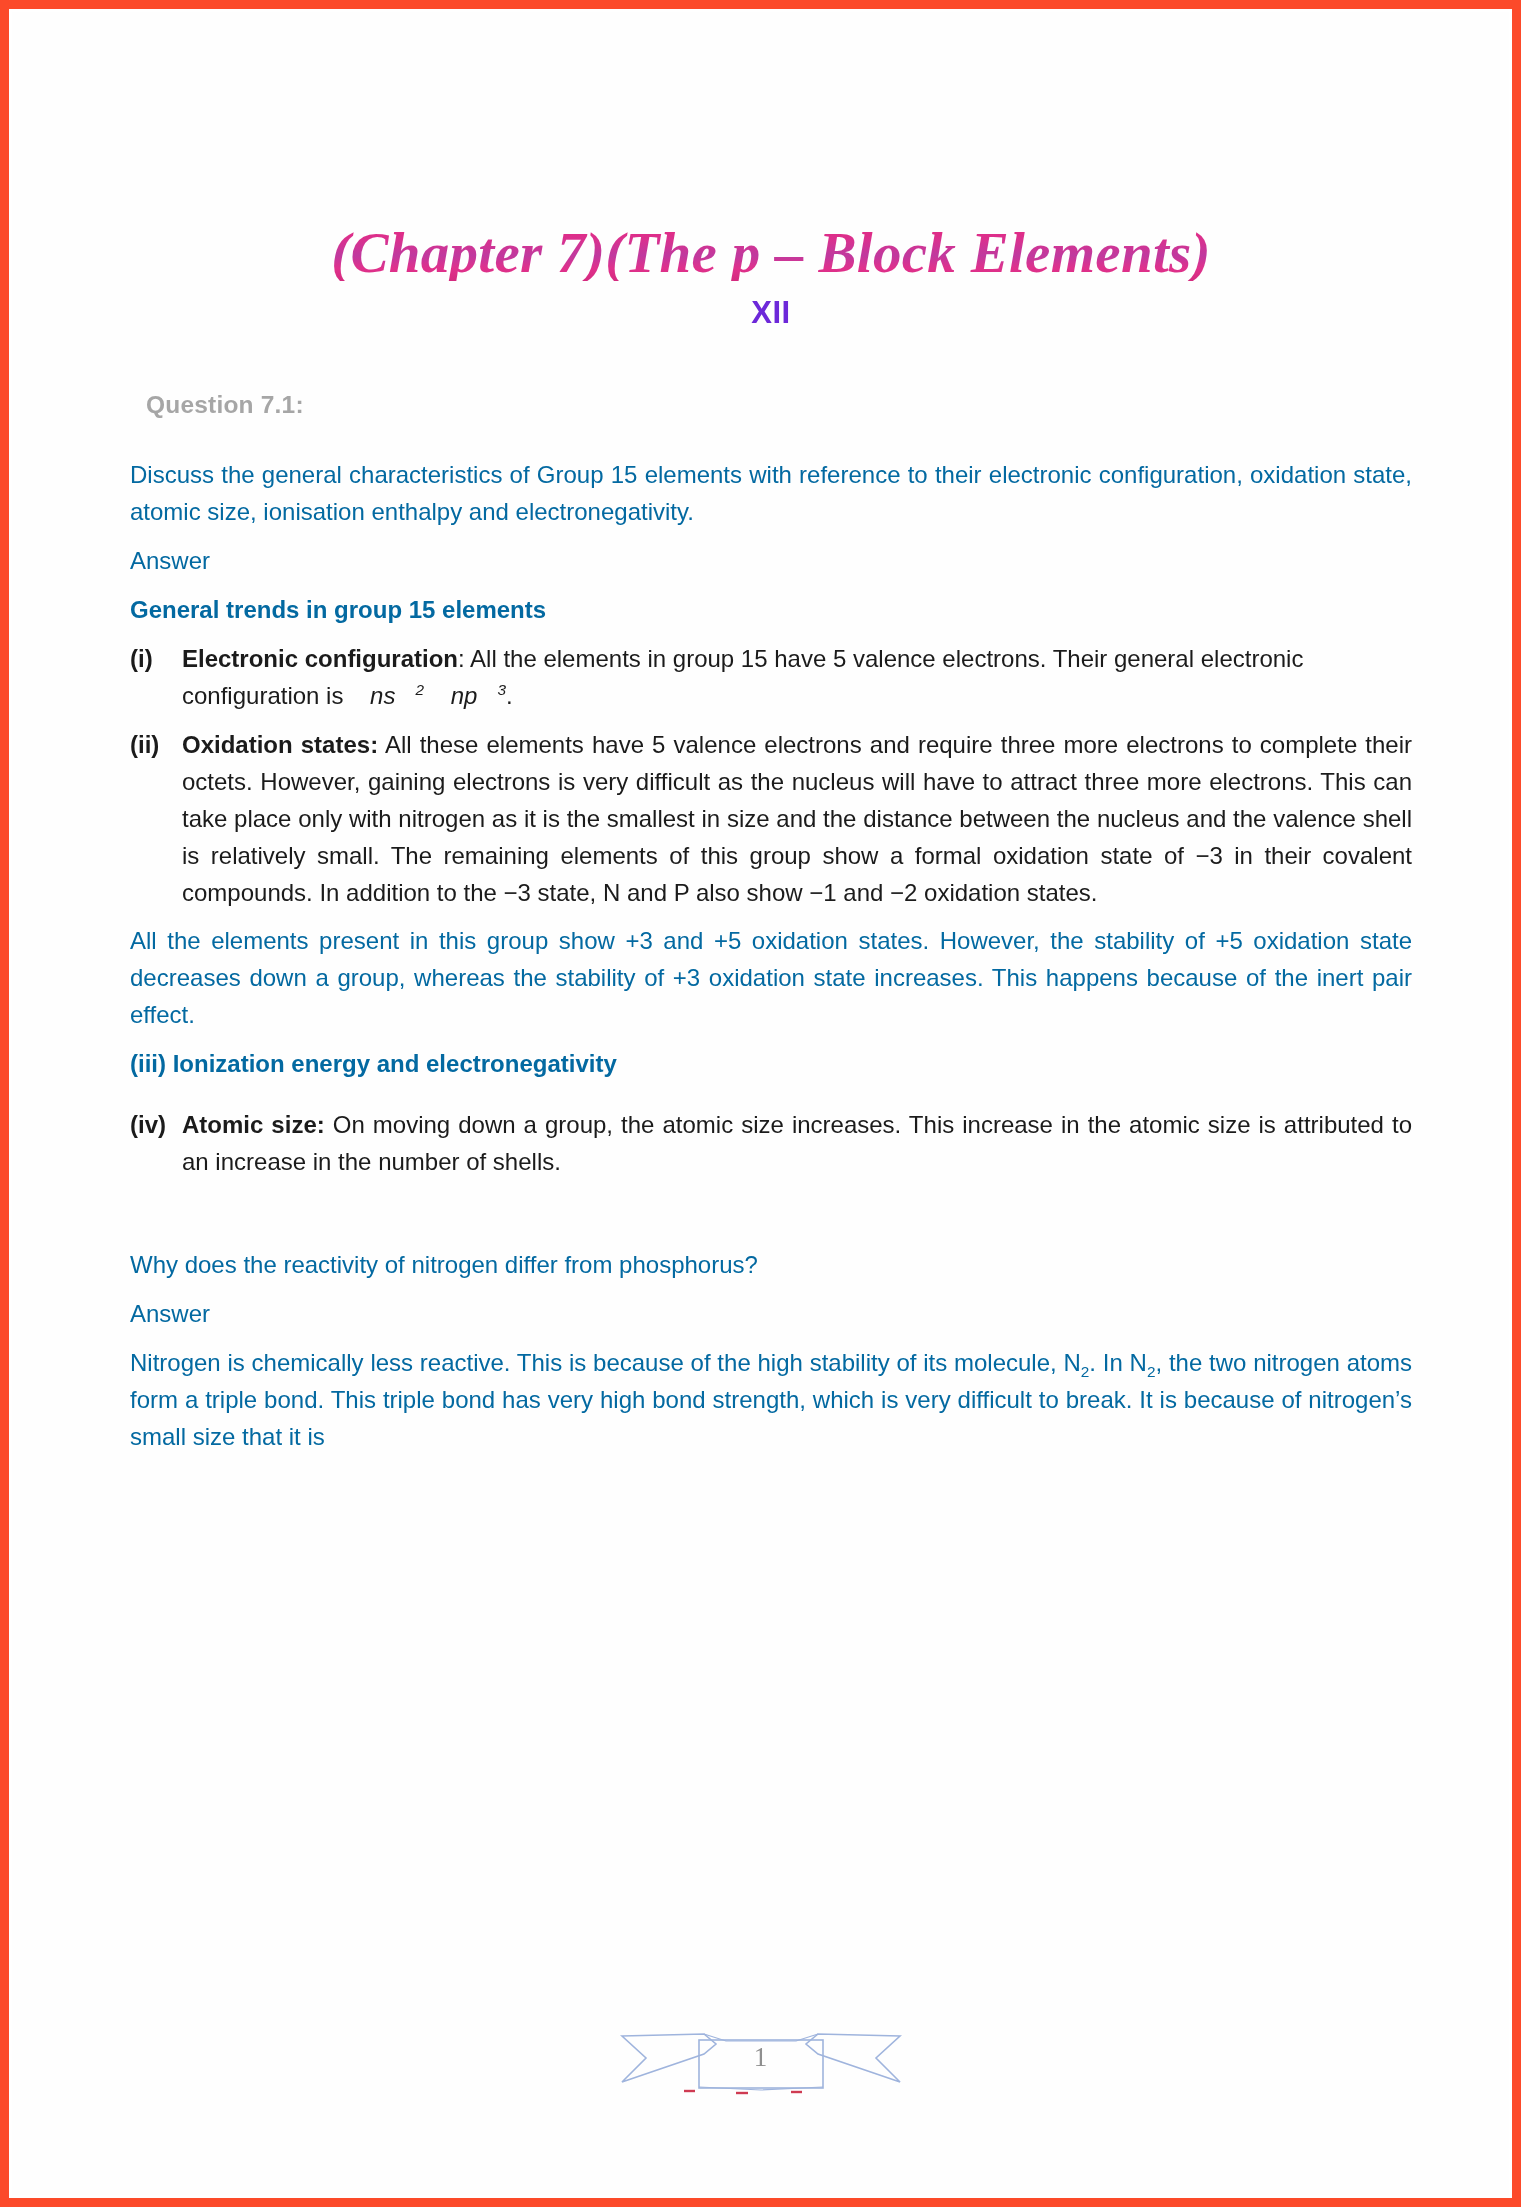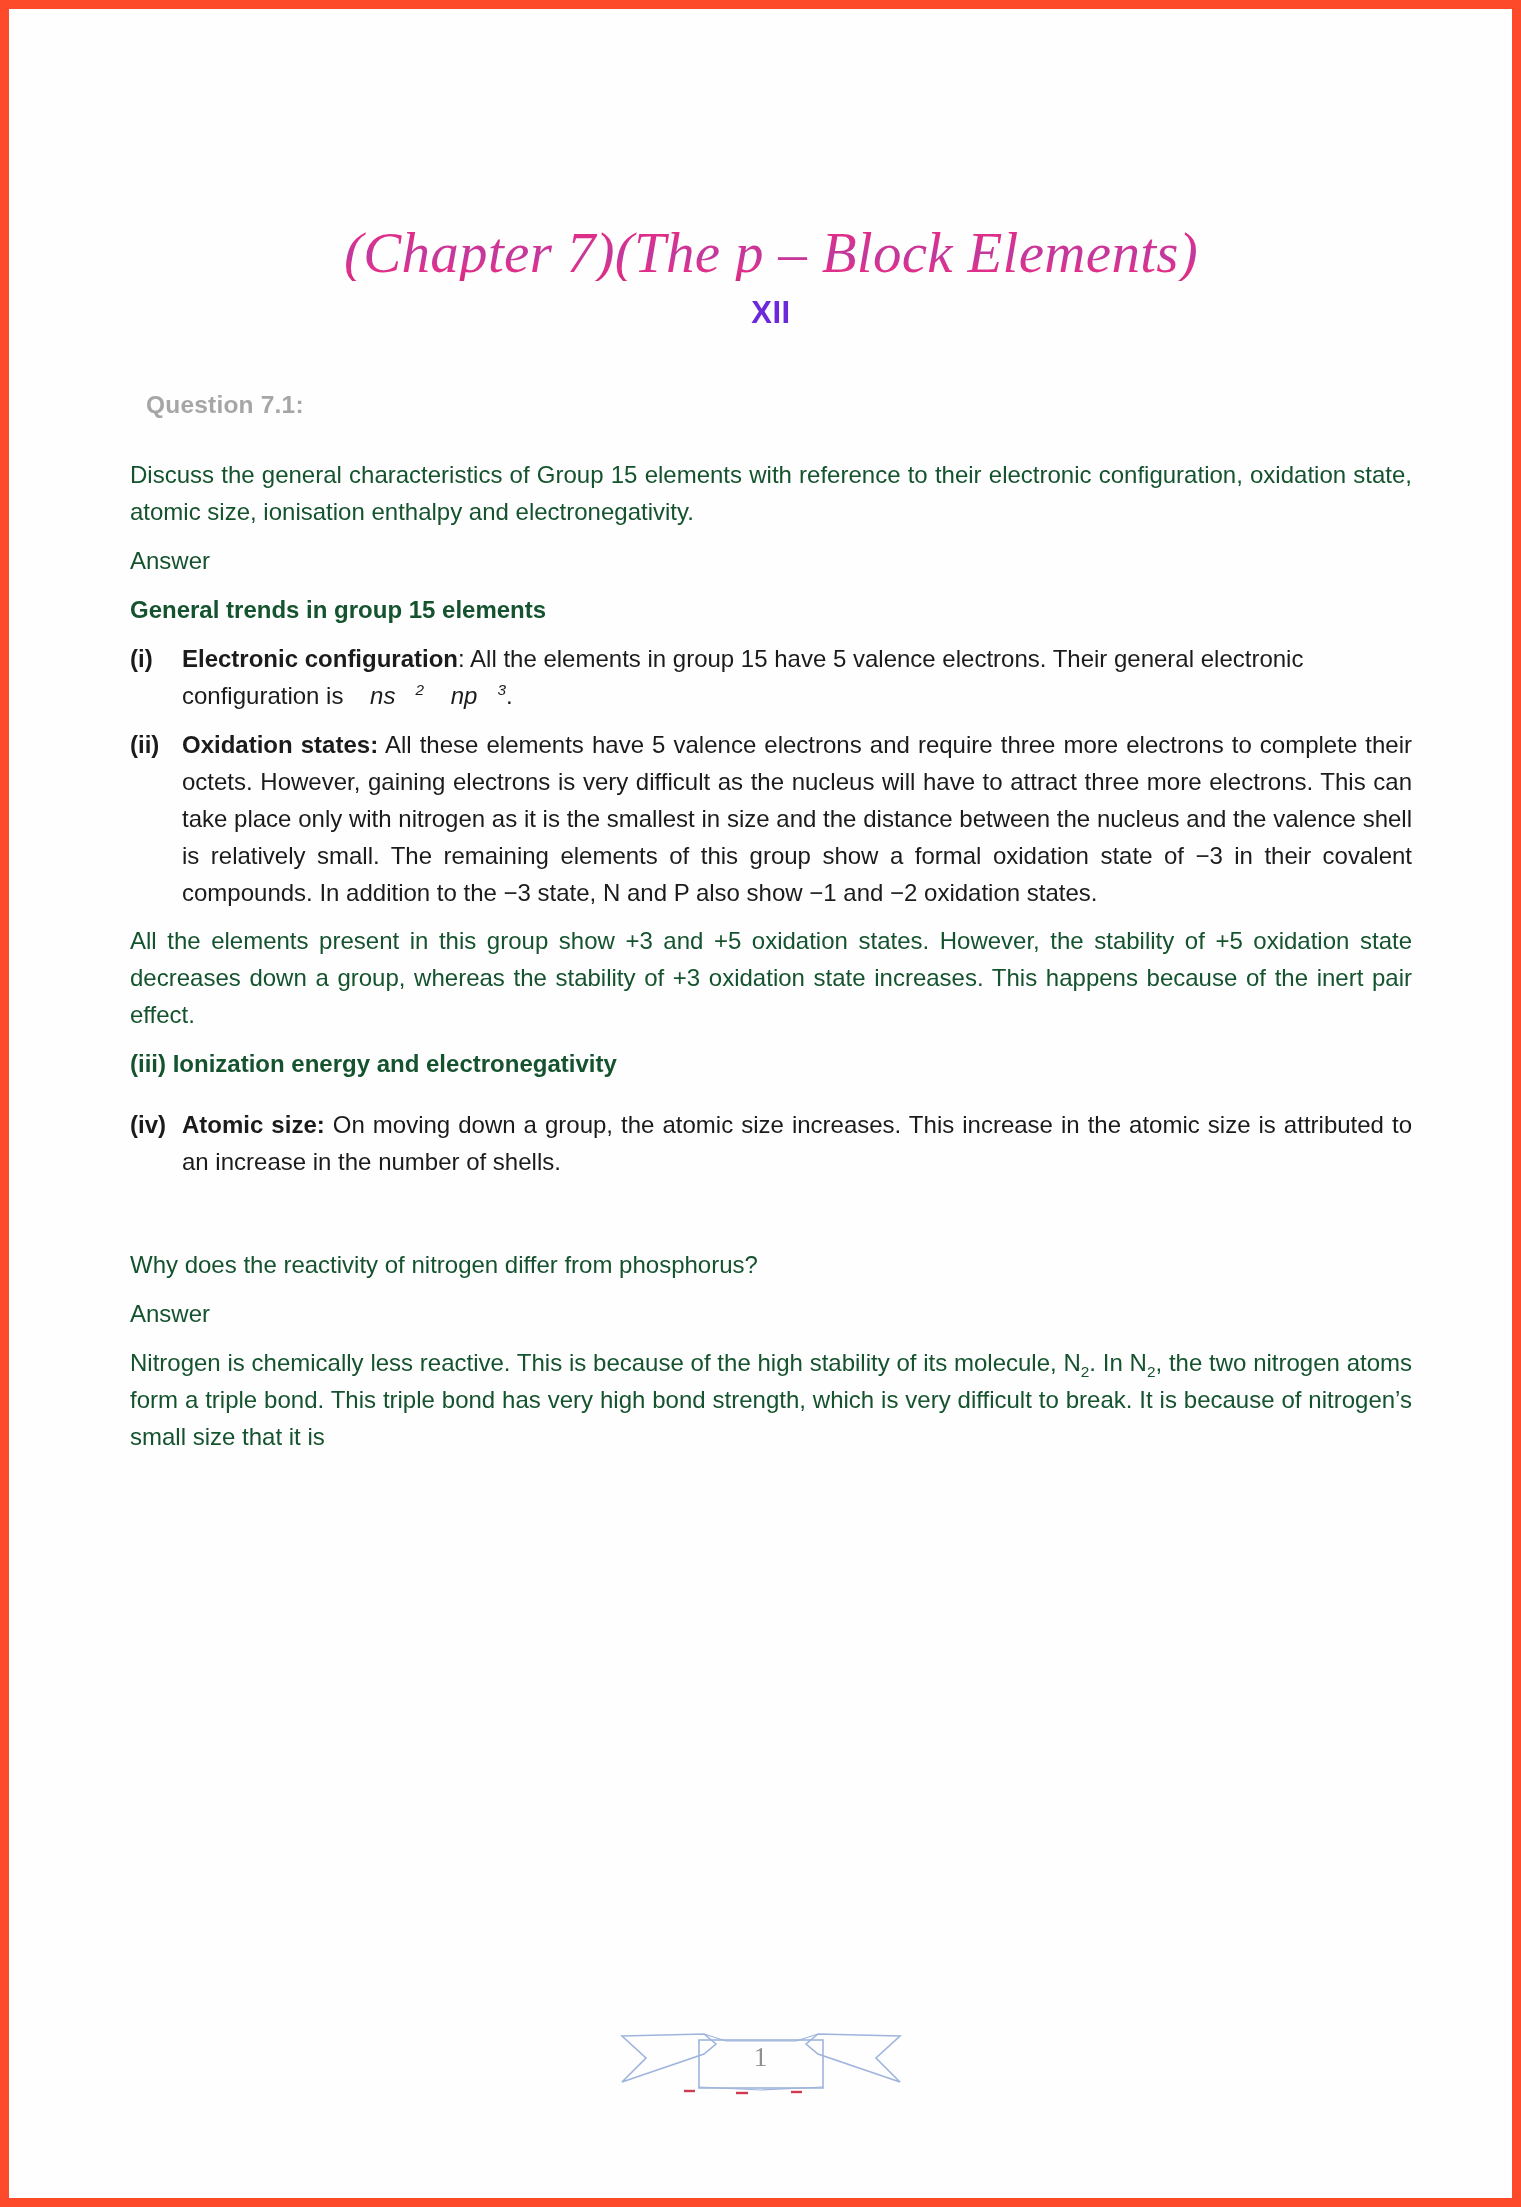--- a/index.html
+++ b/index.html
@@ -48,21 +48,21 @@
   }
 
   
   .title-wrap {
     text-align: center;
     padding-top: 212px;
   }
   .doc-title {
     font-family: "Liberation Serif", "DejaVu Serif", serif;
     font-style: italic;
-    font-weight: normal;
+    font-weight: bold;
     font-size: 57px;
     line-height: 1.0;
     letter-spacing: 0.3px;
     background: linear-gradient(180deg, #e6277e 0%, #d9318f 28%, #c0399e 55%, #e0318c 78%, #d42a7f 100%);
     -webkit-background-clip: text;
     background-clip: text;
     color: transparent;
     -webkit-text-fill-color: transparent;
     text-shadow: none;
     margin: 0;
@@ -80,21 +80,21 @@
   
   .qheading {
     color: #a6a6a6;
     font-weight: bold;
     font-size: 24.5px;
     letter-spacing: 0.2px;
     margin: 16px;
   }
   p.para {
     font-size: 24px;
-    color: #14532d;
+    color: #0369a1;
     line-height: 1.54;
     margin: 0;
     text-align: justify;
     text-justify: inter-word;
   }
   p.para.nojust { text-align: left; }
   .bold { font-weight: bold; }
   .ital { font-style: italic; margin-left: 20px; }
 
   .list-item {

